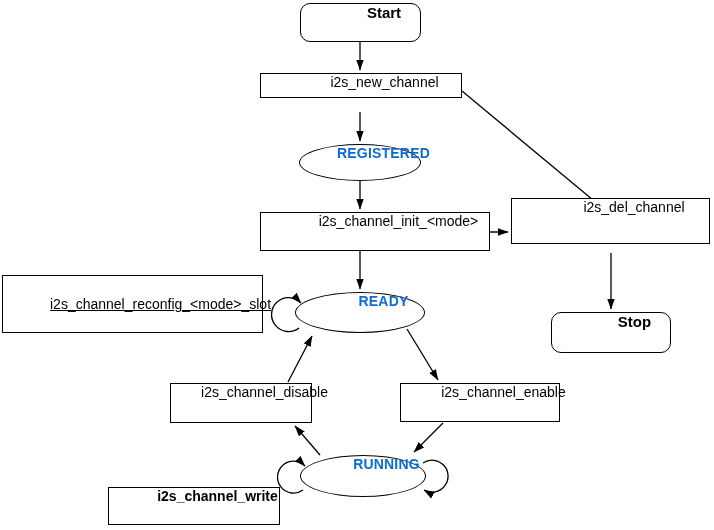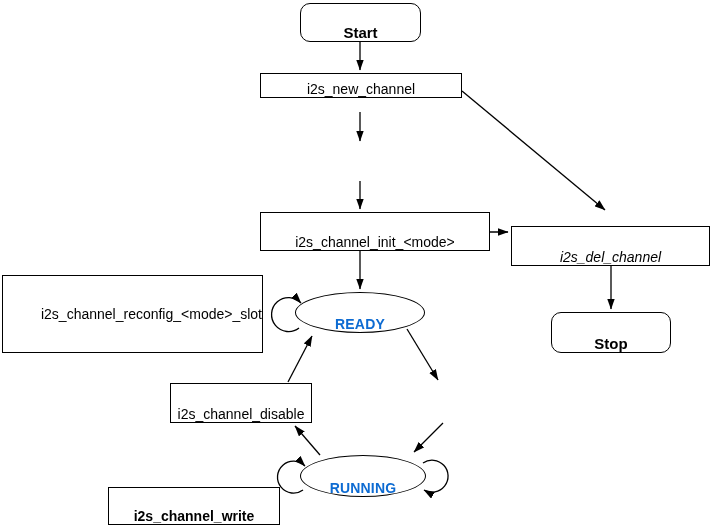--- a/index.html
+++ b/index.html
@@ -15,29 +15,30 @@
   #edges {
     position: absolute;
     left: 0; top: 0;
     width: 714px; height: 530px;
     z-index: 0;
   }
   .node {
     position: absolute;
     z-index: 1;
     display: flex;
-    align-items: flex-end;
+    align-items: flex-start;
     justify-content: center;
     box-sizing: border-box;
     background: #fff;
     border: 1.5px solid #000;
     color: #000;
     font-size: 14px;
     text-align: center;
     white-space: nowrap;
+    padding-left: 47px;
   }
   .rounded { border-radius: 10px; font-weight: bold; font-size: 15px; }
   .ellipse { border-radius: 50%; }
   .state  { font-weight: bold; color: var(--state-color); letter-spacing: 0.2px; }
   .multi  { flex-direction: column; line-height: 20px; white-space: nowrap; }
   .edge   { stroke: var(--line-color); stroke-width: 1.3; fill: none; }
 </style>
 </head>
 <body>
 
@@ -66,45 +67,51 @@
   </svg>
 
   <div class="node rounded" style="left:300px; top:3px; width:121px; height:39px;">
     <span>Start</span>
   </div>
 
   <div class="node" style="left:260px; top:73px; width:202px; height:25px;">
     <span>i2s_new_channel</span>
   </div>
 
+  <div class="node ellipse" style="left:299px; top:144px; width:122px; height:37px;">
+    <span class="state">REGISTERED</span>
+  </div>
 
   <div class="node" style="left:260px; top:212px; width:230px; height:39px;">
     <span>i2s_channel_init_&lt;mode&gt;</span>
   </div>
 
-  <div class="node" style="left:511px; top:226px; width:199px; height:40px;font-style:italic;">
+  <div class="node" style="left:511px; top:198px; width:199px; height:46px;">
     <span>i2s_del_channel</span>
   </div>
 
   <div class="node rounded" style="left:551px; top:312px; width:120px; height:41px;">
     <span>Stop</span>
   </div>
 
   <div class="node ellipse" style="left:295px; top:292px; width:130px; height:41px;">
     <span class="state">READY</span>
   </div>
 
-  <div class="node multi" style="left:2px; top:275px; width:261px; height:78px;">
+  <div class="node multi" style="left:2px; top:275px; width:261px; height:58px;text-decoration:underline;">
     <span>i2s_channel_reconfig_&lt;mode&gt;_slot</span>
   </div>
 
   <div class="node" style="left:170px; top:383px; width:142px; height:40px;">
     <span>i2s_channel_disable</span>
   </div>
 
+  <div class="node" style="left:400px; top:383px; width:160px; height:39px;">
+    <span>i2s_channel_enable</span>
+  </div>
 
   <div class="node ellipse" style="left:300px; top:455px; width:126px; height:42px;">
     <span class="state">RUNNING</span>
   </div>
 
   <div class="node" style="left:108px; top:487px; width:172px; height:38px;font-weight:bold;">
     <span>i2s_channel_write</span>
   </div>
 
 

